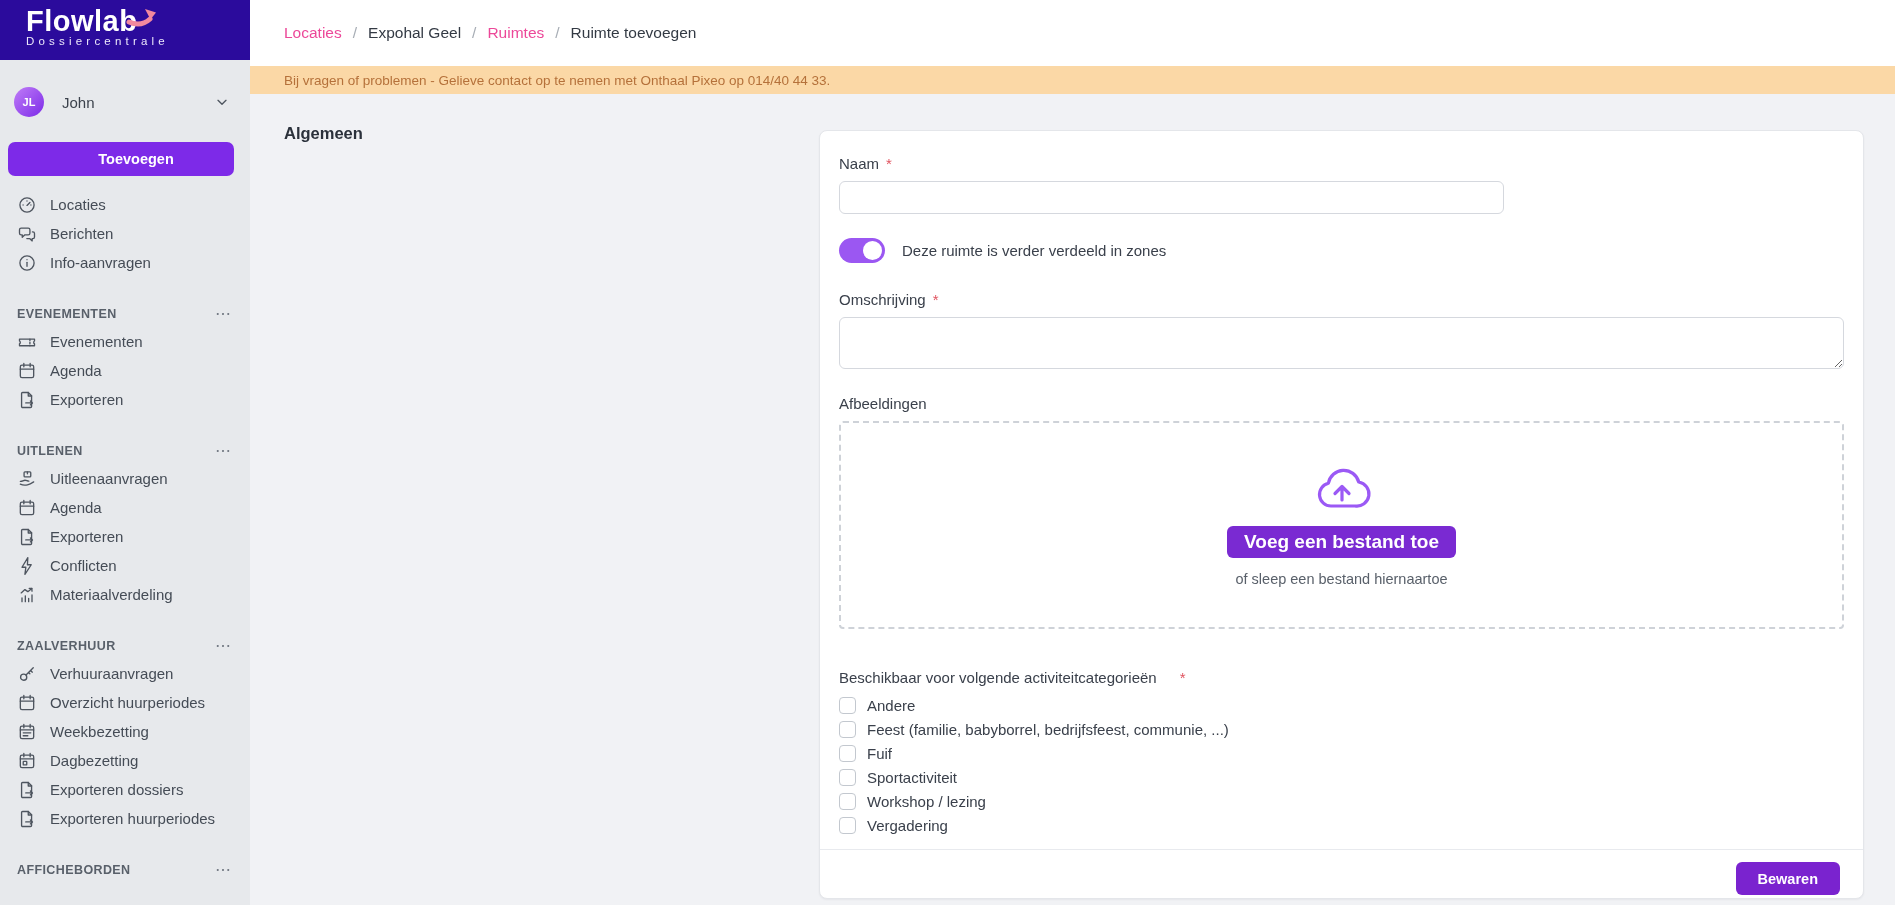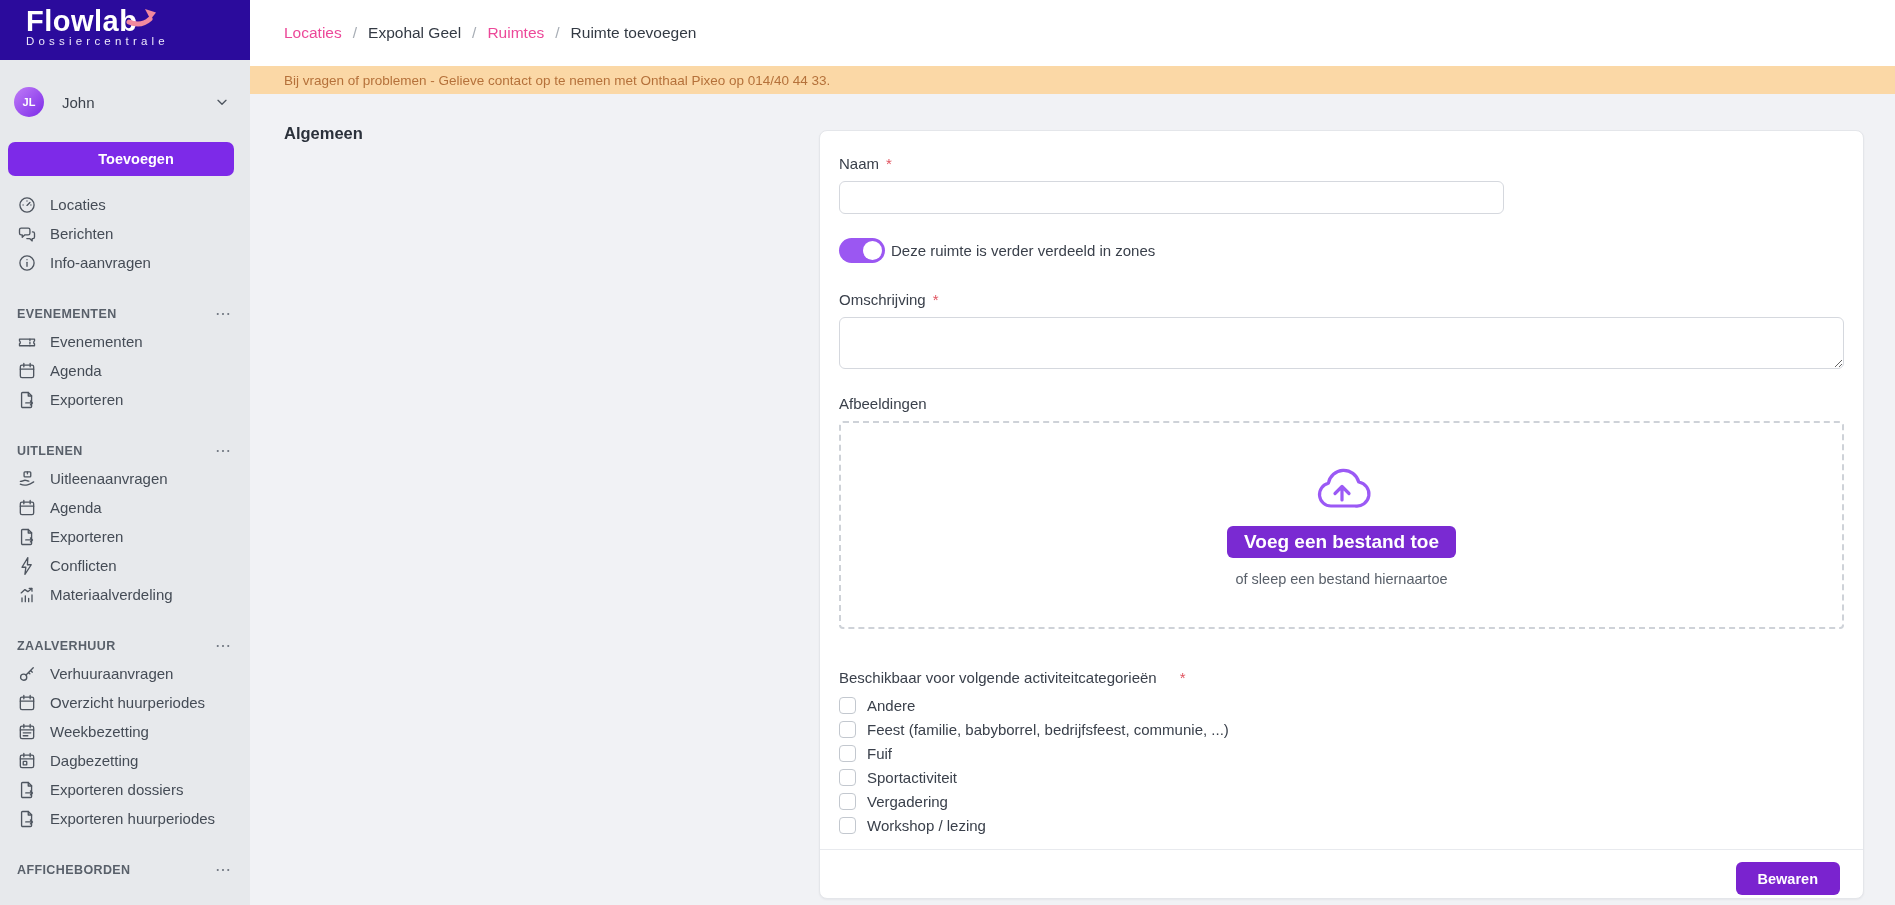--- a/index.html
+++ b/index.html
@@ -55,21 +55,21 @@
   .field-label { font-size:15px; color:#3a404b; display:flex; line-height:18px; }
   .mt24 { margin-top:24px; } .mt28 { margin-top:28px; } .mt26 { margin-top:26px; } .mt40 { margin-top:40px;gap:16px; }
   .req { color:#e0535f; margin-left:7px; }
 
   .text-input { margin-top:8px; width:665px; height:33px; border:1px solid #d5d8de; border-radius:6px;
                 font-family:inherit; font-size:15px; padding:0 10px; outline:none; display:block; }
 
   .toggle-row { margin-top:24px; display:flex; align-items:center; }
   .toggle { width:46px; height:25px; border-radius:13px; background:#9b57f2; position:relative; cursor:pointer; flex:none; }
   .toggle-knob { position:absolute; right:3px; top:3px; width:19px; height:19px; border-radius:50%; background:#fff; }
-  .toggle-label { margin-left:6px; font-size:15px; color:#3a404b; }
+  .toggle-label { margin-left:17px; font-size:15px; color:#3a404b; }
 
   .textarea { margin-top:8px; width:100%; height:52px; border:1px solid #d5d8de; border-radius:6px;
               font-family:inherit; font-size:15px; padding:6px 10px; resize:vertical; outline:none; display:block; }
 
   .upload-zone { margin-top:8px; height:208px; border:2px dashed #ced2d8; border-radius:4px;
                  display:flex; flex-direction:column; align-items:center; justify-content:center; }
   .upload-btn { margin-top:12px; height:32px; padding:0 17px; background:#7a2ad2; color:#fff; font-family:inherit;
                 font-weight:700; font-size:19px; border:none; border-radius:6px; cursor:pointer; }
   .upload-hint { margin-top:13px; color:#59606a; font-size:14.5px; }
 
@@ -342,25 +342,25 @@
           <div class="cb-row">
             <span class="cb-box"></span>
             <span class="cb-label">Fuif</span>
           </div>
           <div class="cb-row">
             <span class="cb-box"></span>
             <span class="cb-label">Sportactiviteit</span>
           </div>
           <div class="cb-row">
             <span class="cb-box"></span>
+            <span class="cb-label">Workshop / lezing</span>
+          </div>
+          <div class="cb-row">
+            <span class="cb-box"></span>
             <span class="cb-label">Vergadering</span>
-          </div>
-          <div class="cb-row">
-            <span class="cb-box"></span>
-            <span class="cb-label">Workshop / lezing</span>
           </div>
         </div>
     </div>
 
     <div class="card-footer">
       <button class="save-btn">Bewaren</button>
     </div>
   </section>
 </div>
 

